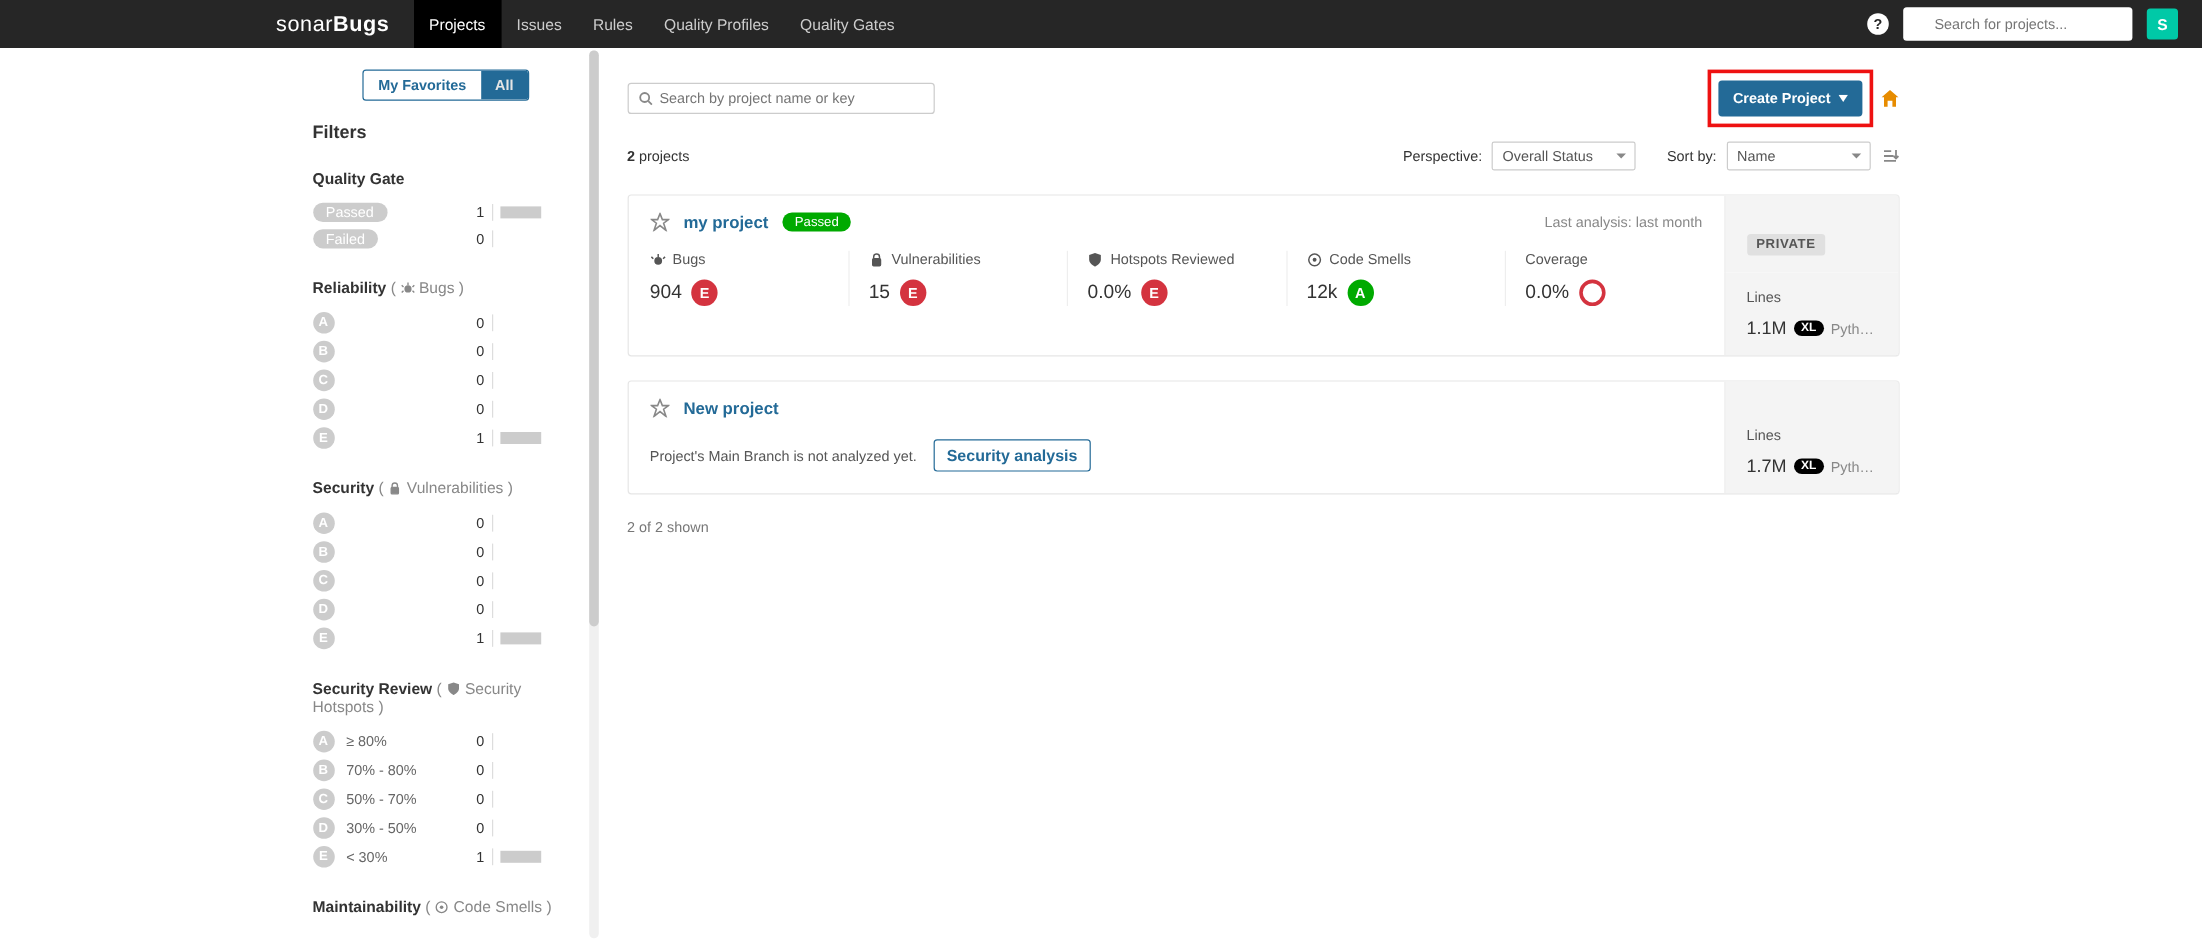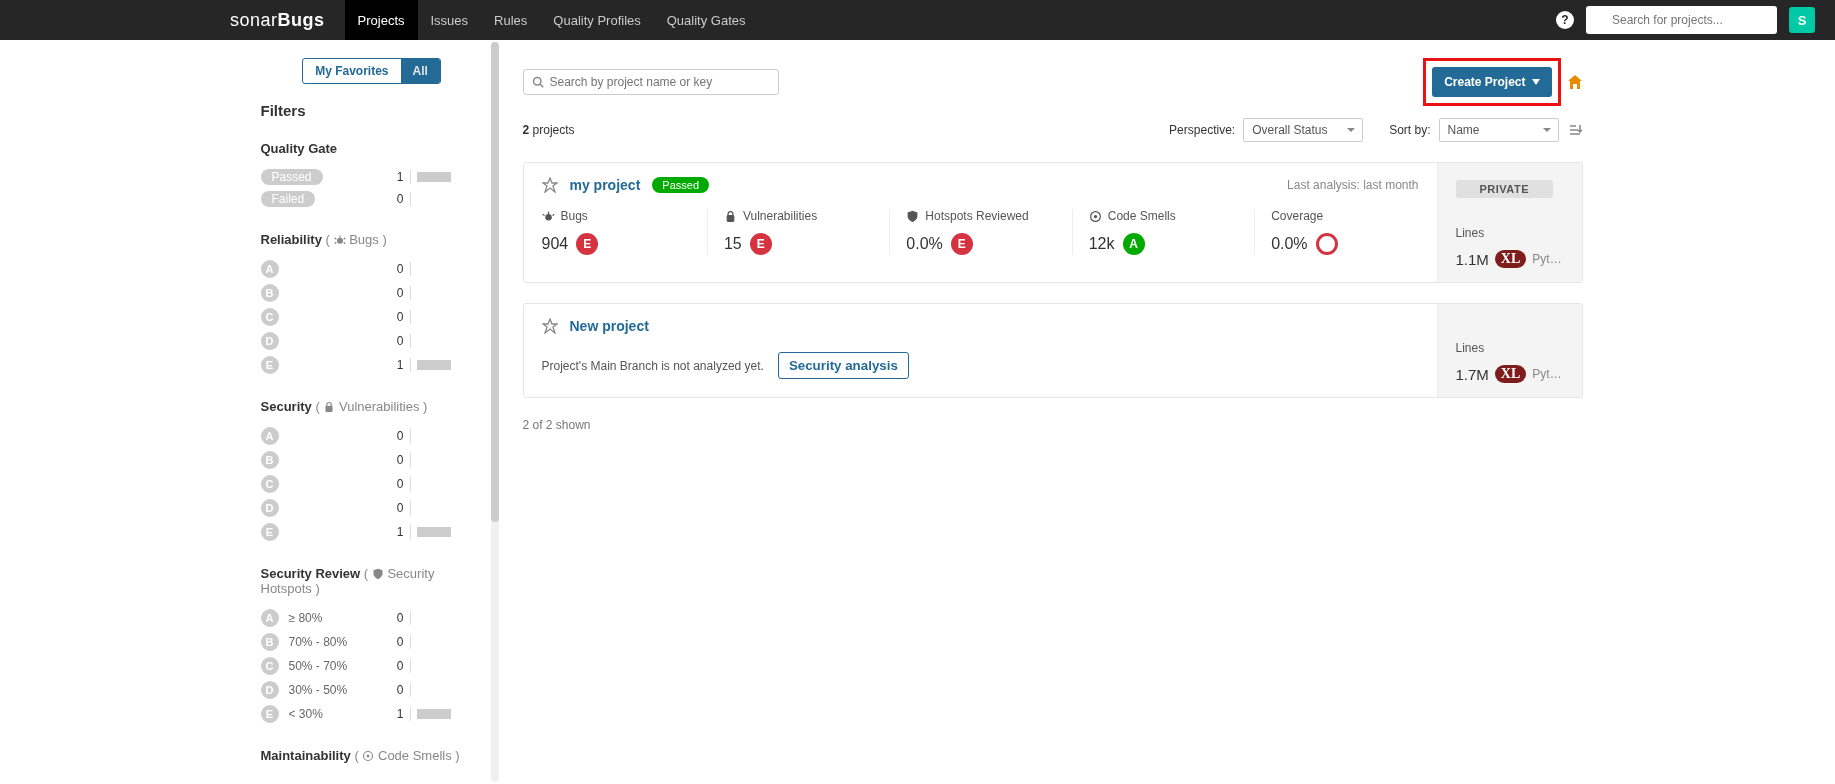--- a/index.html
+++ b/index.html
@@ -55,34 +55,34 @@
 .sort-icon { color: #888; }
 
 .card { border: 1px solid #e6e6e6; border-radius: 3px; background: #fff; margin-bottom: 20px; }
 .card-head { display: flex; align-items: center; padding: 14px 18px 10px; gap: 12px; }
 .star { color: #888; cursor: pointer; }
 .proj-name { color: #236a97; font-weight: 600; font-size: 14px; }
 .badge-pass { background: #0a0; color: #fff; padding: 2px 10px; border-radius: 10px; font-size: 11px; }
 .card-head .meta { margin-left: auto; color: #888; font-size: 12px; }
 .card-body { display: flex; padding: 6px 0 18px 18px; }
 .visibility-box { background: #f4f4f4; padding: 14px 18px; display: flex; flex-direction: column; justify-content: flex-start; border-left: 1px solid #eee; }
-.visibility-badge { background: #e0e0e0; color: #555; font-weight: 600; font-size: 11px; padding: 3px 24px; border-radius: 3px; letter-spacing: 0.5px; width: fit-content; margin-top: 3px; }
+.visibility-badge { background: #e0e0e0; color: #555; font-weight: 600; font-size: 11px; padding: 3px 8px; border-radius: 3px; letter-spacing: 0.5px; width: fit-content; margin-top: 18px; }
 .metric { border-right: 1px solid #eee; padding: 0 16px; flex: 1; }
 .metric:first-child { padding-left: 0; }
 .metric:last-child { border-right: 0; }
 .metric-head { display: flex; align-items: center; gap: 6px; color: #555; font-size: 12px; margin-bottom: 10px; }
 .metric-val { display: flex; align-items: center; gap: 8px; font-size: 15px; }
 .metric-val .num { font-size: 16px; }
 .rating { width: 22px; height: 22px; border-radius: 50%; color: #fff; font-size: 12px; font-weight: 700; display: flex; align-items: center; justify-content: center; }
 .r-E { background: #d4333f; }
 .r-A { background: #0a0; }
 .ring { width: 22px; height: 22px; border-radius: 50%; border: 3px solid; }
 .ring.red { border-color: #d4333f; }
 .ring.green { border-color: #0a0; }
-.size-pill { background: #7f1d1d; color: #fff; border-radius: 10px; padding: 1px 6px; font-size: 14px; font-weight: 700; font-family: Liberation Serif, serif; }
+.size-pill { background: #000000; color: #fff; border-radius: 10px; padding: 1px 6px; font-size: 10px; font-weight: 700; }
 .lines-col { background: #f4f4f4; padding: 14px 18px; width: 145px; border-left: 1px solid #eee; }
 .lines-col .hdr { color: #555; font-size: 12px; margin-bottom: 10px; }
 .lines-col .val { display: flex; align-items: center; gap: 6px; font-size: 15px; }
 .lang { color: #888; font-size: 12px; white-space: nowrap; overflow: hidden; text-overflow: ellipsis; max-width: 50px; }
 
 .analyze-row { padding: 8px 18px 18px; display: flex; align-items: center; gap: 14px; color: #555; font-size: 12px; }
 .analyze-btn { border: 1px solid #236a97; color: #236a97; background: #fff; padding: 5px 10px; border-radius: 3px; font-weight: 600; cursor: pointer; }
 .card2-body { display: flex; }
 .card2-left { flex: 1; }
 .footer-count { color: #777; font-size: 12px; margin-top: 10px; }

